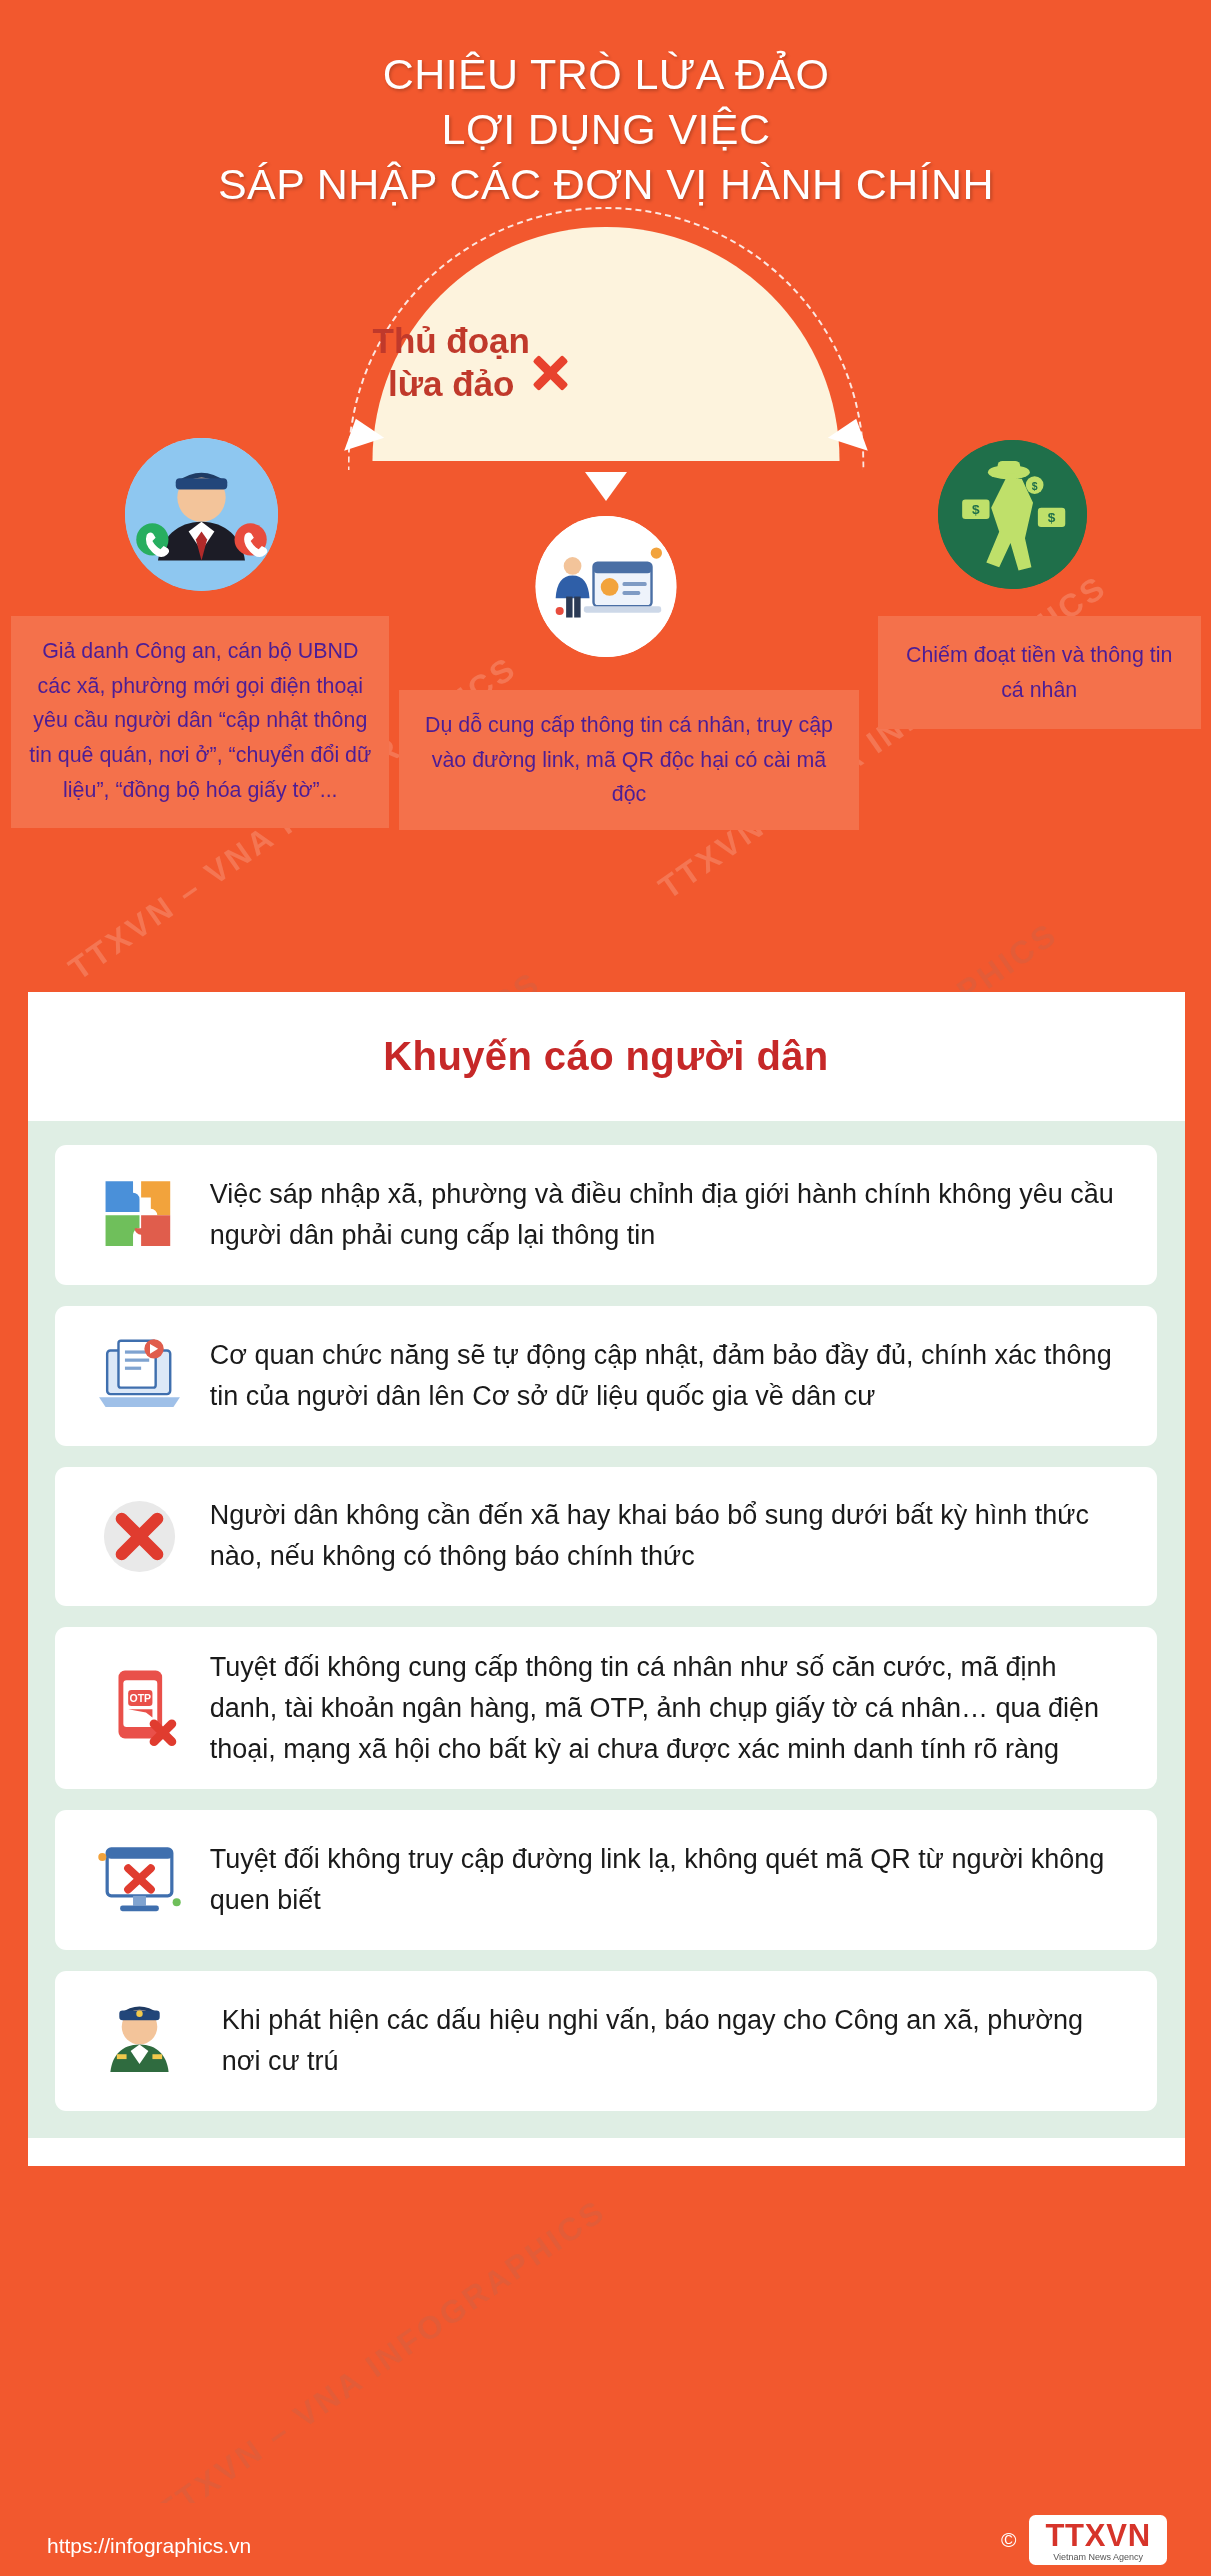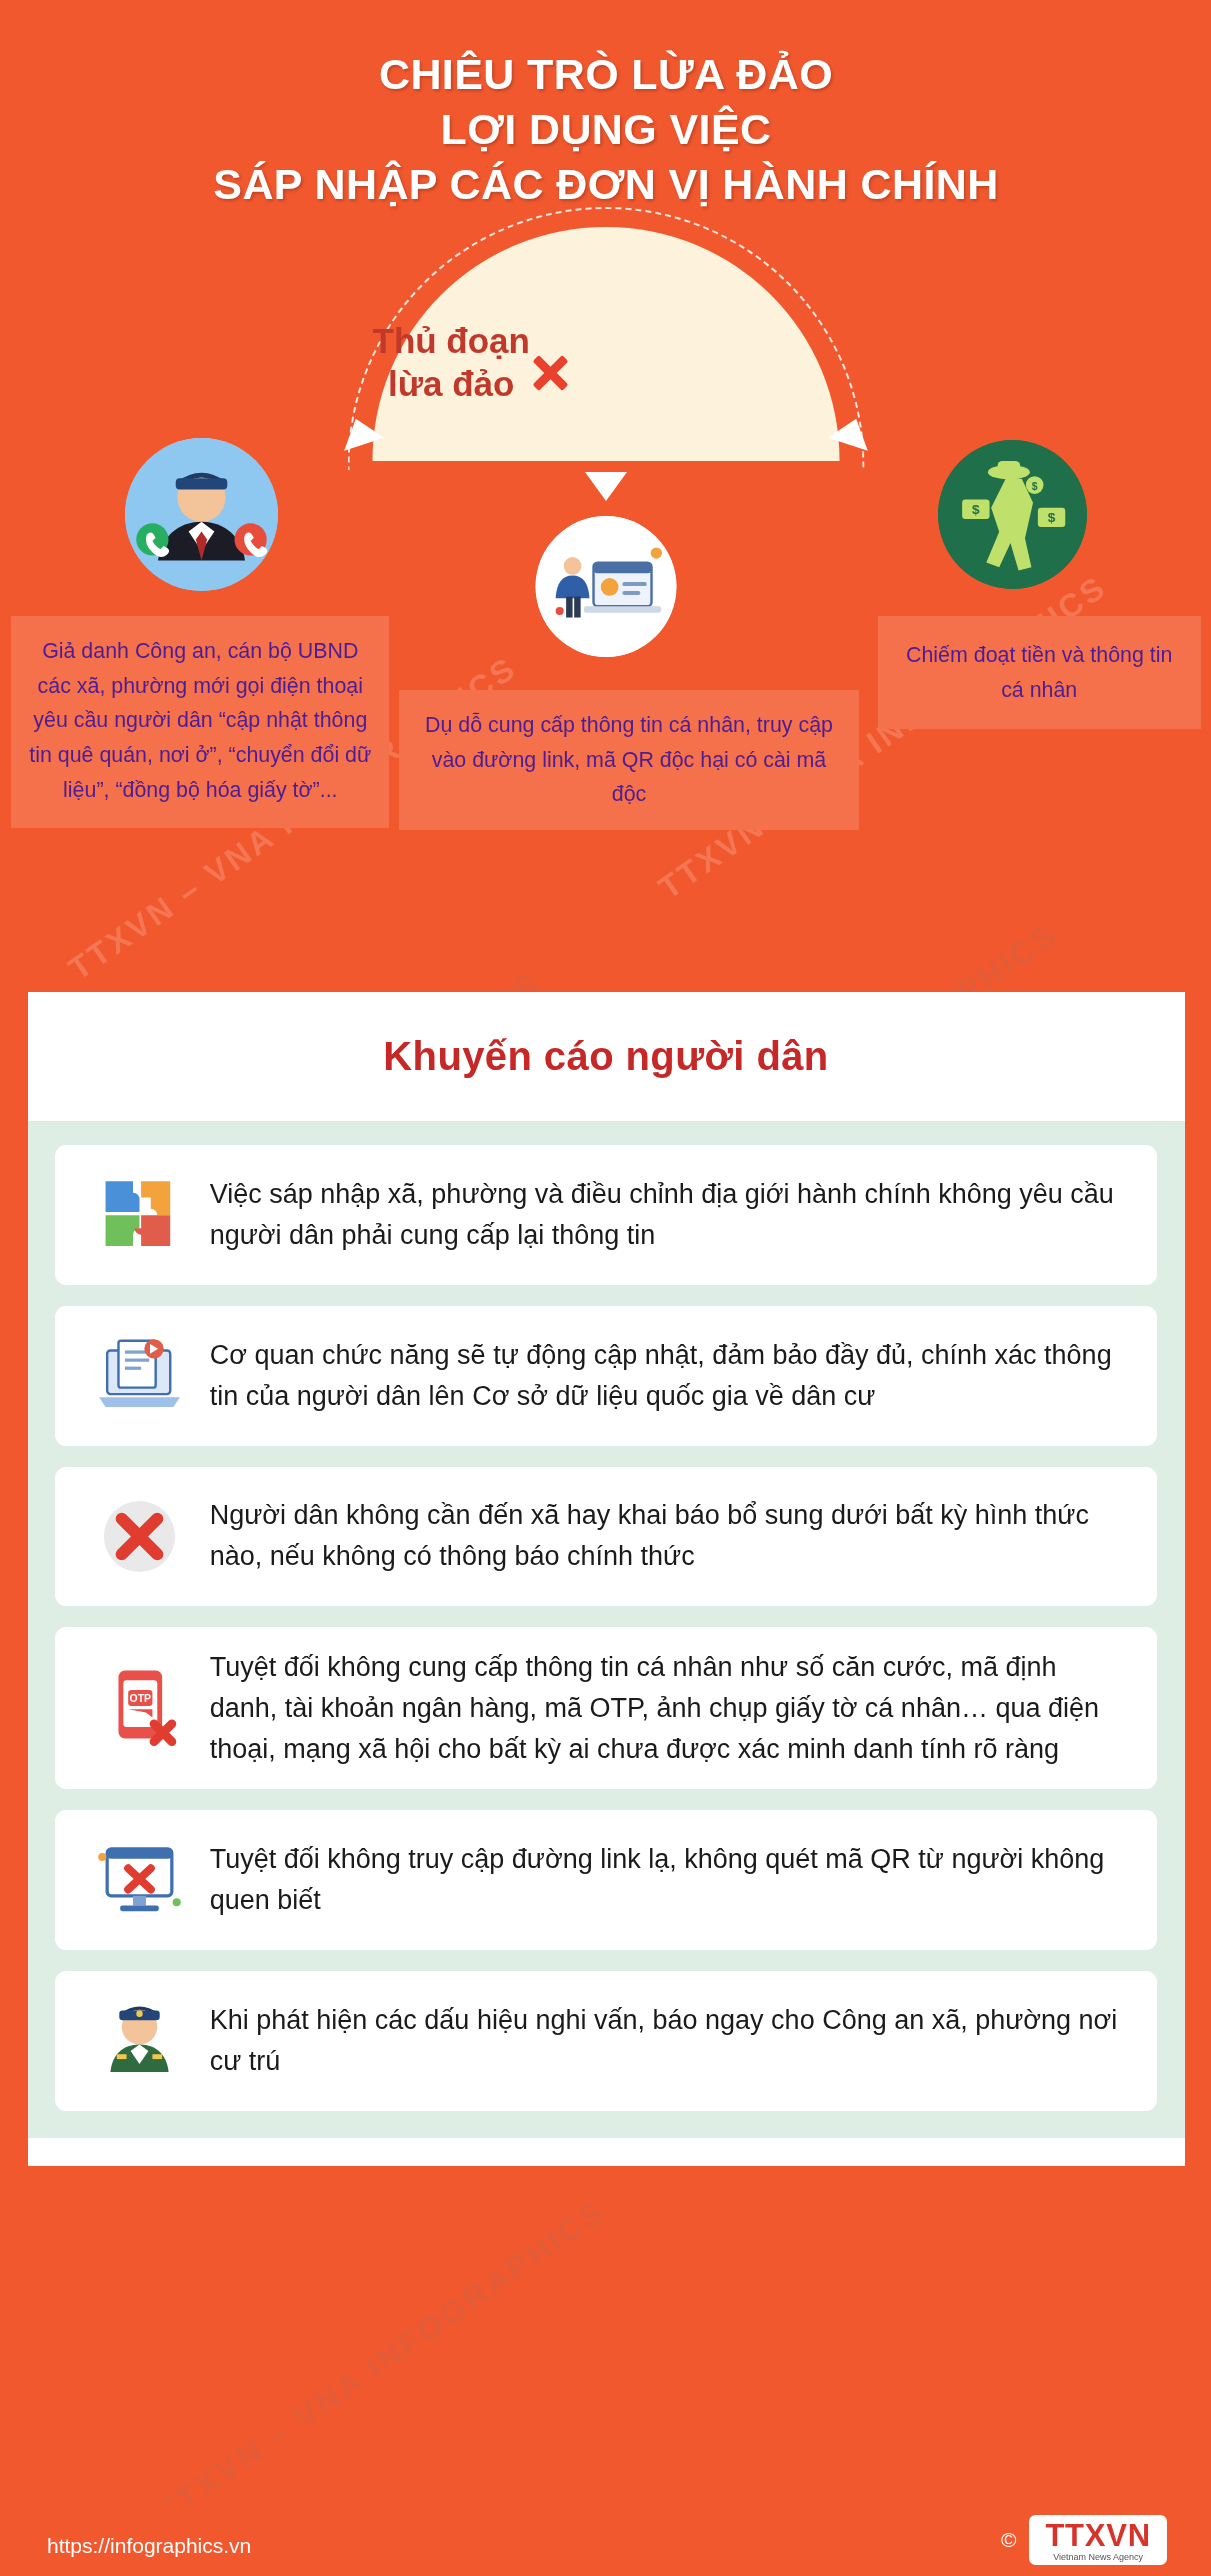--- a/index.html
+++ b/index.html
@@ -34,21 +34,21 @@
   
   .title-block {
     position: relative;
     padding-top: 47px;
     text-align: center;
     z-index: 5;
   }
   .title-block .line {
     color: #ffffff;
     font-size: 43px;
-    font-weight: bold;
+    font-weight: normal;
     line-height: 1.28;
     letter-spacing: 0.4px;
     text-shadow: 1.6px 2.4px 3.2px rgba(0,0,0,0.22);
   }
 
   
   .diagram {
     position: relative;
     height: 711px;
     z-index: 5;
@@ -211,21 +211,21 @@
   }
   .rec {
     background: #ffffff;
     border-radius: 11.3px;
     display: flex;
     align-items: center;
     padding: 19.4px 24px;
     margin-bottom: 21px;
     min-height: 129px;
   }
-  .rec:last-child { margin-bottom: 0; }
+  .rec:last-child { margin-bottom: 0; gap: 12px; }
   .rec-ico {
     flex: 0 0 121px;
     height: 101px;
     display: flex;
     align-items: center;
     justify-content: center;
   }
   .rec-txt {
     color: #1a1a1a;
     font-size: 27px;

